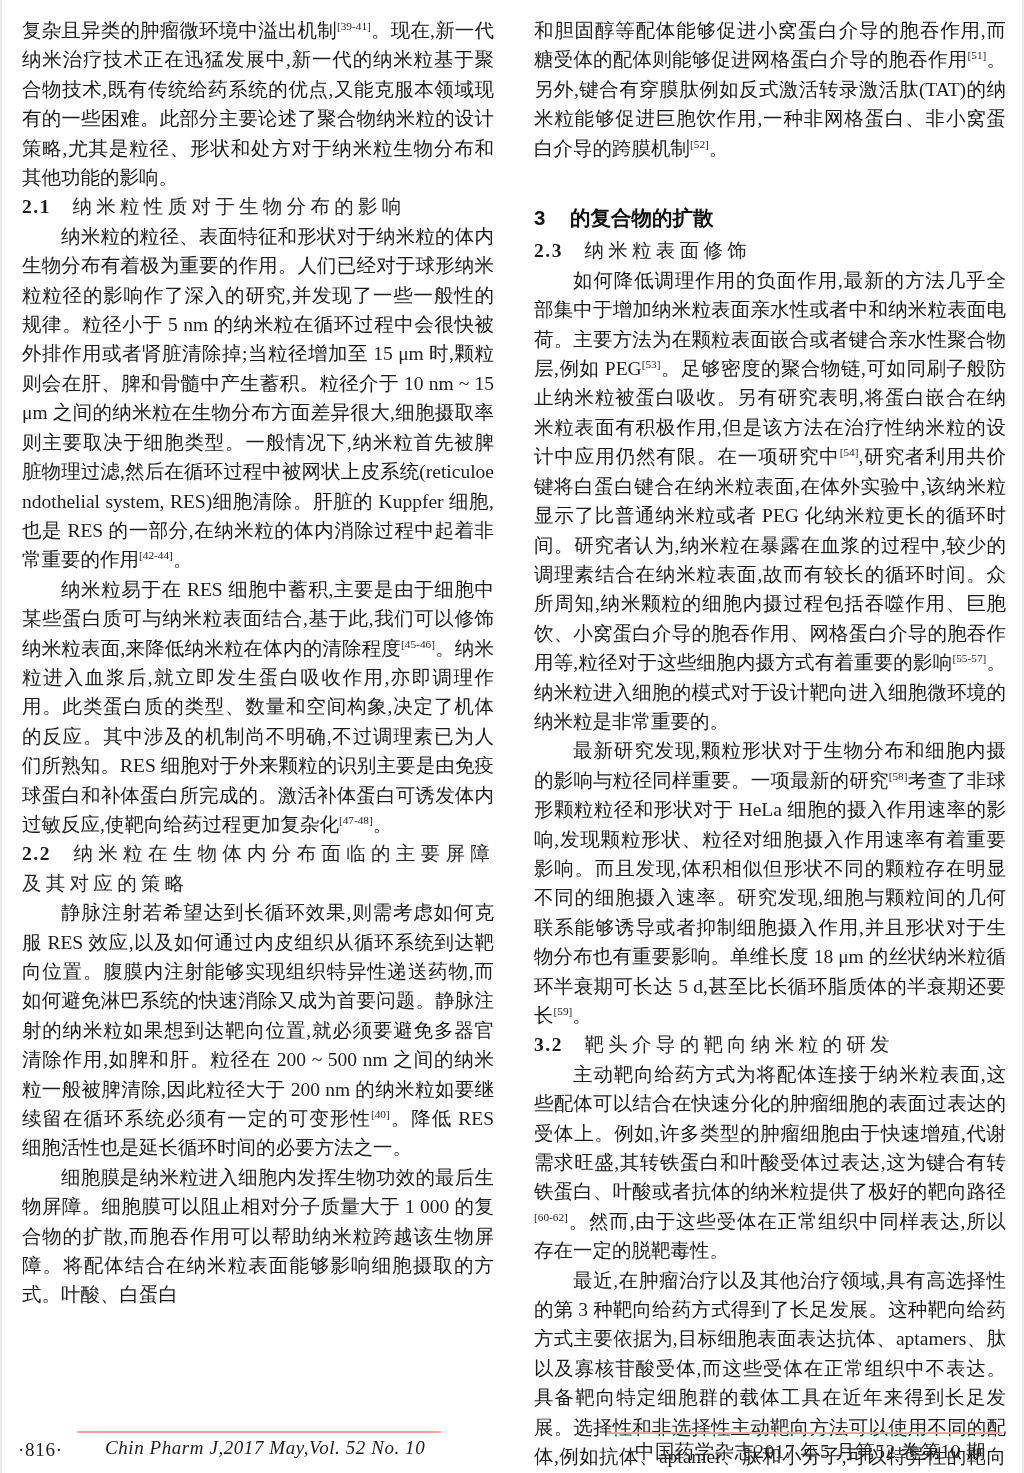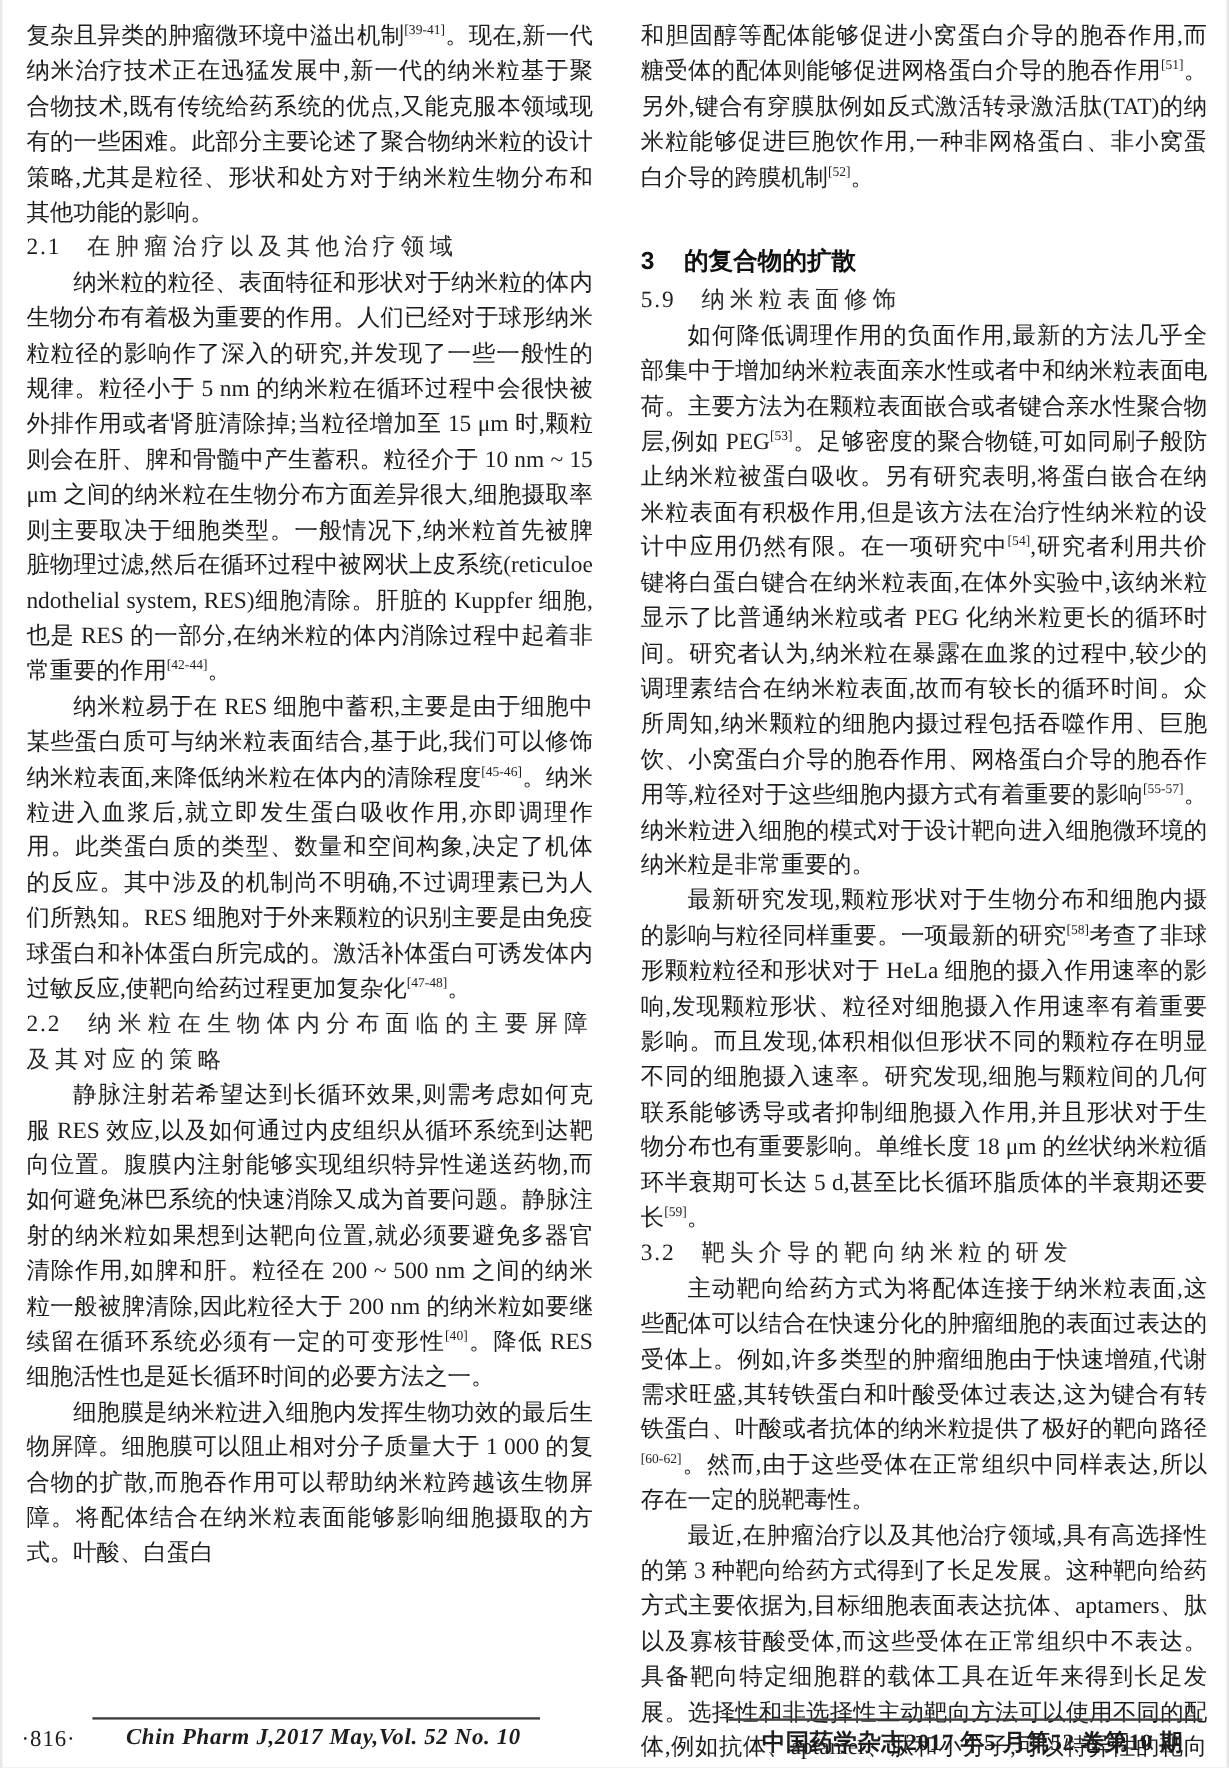--- a/index.html
+++ b/index.html
@@ -39,21 +39,21 @@
     letter-spacing: 0;
   }
   .sub-head {
     margin: 0;
     font-size: 19.5px;
     line-height: 29.4px;
     font-weight: normal;
     text-align: justify;
   }
   .sub-num {
-    font-weight: normal;
+    font-weight: bold;
     margin-right: 1.1em;
     letter-spacing: 0.08em;
   }
   .sub-title {
     letter-spacing: 0.22em;
     color: #2a2a2a;
   }
   .sec-head {
     margin: 40px 0 4px 0;
     font-family: "Liberation Sans", "DejaVu Sans", sans-serif;
@@ -71,23 +71,22 @@
     align-items: flex-start;
   }
   .page-num {
     font-size: 19px;
     padding-top: 8px;
     margin-right: 14px;
     letter-spacing: 0.04em;
   }
   .cite-rule {
     display: inline-block;
-    border-top: 2px solid #404040;
+    border-top: 2px solid #fca5a5;
     padding: 4px 16px 0 28px;
-    font-weight: bold;
   }
   .citation-en {
     font-style: italic;
     font-size: 19px;
     letter-spacing: 0.03em;
     white-space: nowrap;
   }
   .footer-right {
     position: absolute;
     right: 20px;
@@ -100,31 +99,31 @@
     white-space: nowrap;
   }
 </style>
 </head>
 <body>
 
 <div class="page">
   <div class="columns">
     <div class="col" id="col-left">
         <p class="para no-indent">复杂且异类的肿瘤微环境中溢出机制<sup class="cite">[39-41]</sup>。现在,新一代纳米治疗技术正在迅猛发展中,新一代的纳米粒基于聚合物技术,既有传统给药系统的优点,又能克服本领域现有的一些困难。此部分主要论述了聚合物纳米粒的设计策略,尤其是粒径、形状和处方对于纳米粒生物分布和其他功能的影响。</p>
-        <h3 class="sub-head"><span class="sub-num">2.1</span><span class="sub-title">在肿瘤治疗以及其他治疗领域</span></h3>
+        <h3 class="sub-head"><span class="sub-num">2.1</span><span class="sub-title">纳米粒性质对于生物分布的影响</span></h3>
         <p class="para">纳米粒的粒径、表面特征和形状对于纳米粒的体内生物分布有着极为重要的作用。人们已经对于球形纳米粒粒径的影响作了深入的研究,并发现了一些一般性的规律。粒径小于 5 nm 的纳米粒在循环过程中会很快被外排作用或者肾脏清除掉;当粒径增加至 15 μm 时,颗粒则会在肝、脾和骨髓中产生蓄积。粒径介于 10 nm ~ 15 μm 之间的纳米粒在生物分布方面差异很大,细胞摄取率则主要取决于细胞类型。一般情况下,纳米粒首先被脾脏物理过滤,然后在循环过程中被网状上皮系统(reticuloendothelial system, RES)细胞清除。肝脏的 Kuppfer 细胞,也是 RES 的一部分,在纳米粒的体内消除过程中起着非常重要的作用<sup class="cite">[42-44]</sup>。</p>
         <p class="para">纳米粒易于在 RES 细胞中蓄积,主要是由于细胞中某些蛋白质可与纳米粒表面结合,基于此,我们可以修饰纳米粒表面,来降低纳米粒在体内的清除程度<sup class="cite">[45-46]</sup>。纳米粒进入血浆后,就立即发生蛋白吸收作用,亦即调理作用。此类蛋白质的类型、数量和空间构象,决定了机体的反应。其中涉及的机制尚不明确,不过调理素已为人们所熟知。RES 细胞对于外来颗粒的识别主要是由免疫球蛋白和补体蛋白所完成的。激活补体蛋白可诱发体内过敏反应,使靶向给药过程更加复杂化<sup class="cite">[47-48]</sup>。</p>
         <h3 class="sub-head"><span class="sub-num">2.2</span><span class="sub-title">纳米粒在生物体内分布面临的主要屏障及其对应的策略</span></h3>
         <p class="para">静脉注射若希望达到长循环效果,则需考虑如何克服 RES 效应,以及如何通过内皮组织从循环系统到达靶向位置。腹膜内注射能够实现组织特异性递送药物,而如何避免淋巴系统的快速消除又成为首要问题。静脉注射的纳米粒如果想到达靶向位置,就必须要避免多器官清除作用,如脾和肝。粒径在 200 ~ 500 nm 之间的纳米粒一般被脾清除,因此粒径大于 200 nm 的纳米粒如要继续留在循环系统必须有一定的可变形性<sup class="cite">[40]</sup>。降低 RES 细胞活性也是延长循环时间的必要方法之一。</p>
         <p class="para">细胞膜是纳米粒进入细胞内发挥生物功效的最后生物屏障。细胞膜可以阻止相对分子质量大于 1 000 的复合物的扩散,而胞吞作用可以帮助纳米粒跨越该生物屏障。将配体结合在纳米粒表面能够影响细胞摄取的方式。叶酸、白蛋白</p>
       </div>
     <div class="col" id="col-right">
         <p class="para no-indent">和胆固醇等配体能够促进小窝蛋白介导的胞吞作用,而糖受体的配体则能够促进网格蛋白介导的胞吞作用<sup class="cite">[51]</sup>。另外,键合有穿膜肽例如反式激活转录激活肽(TAT)的纳米粒能够促进巨胞饮作用,一种非网格蛋白、非小窝蛋白介导的跨膜机制<sup class="cite">[52]</sup>。</p>
         <h2 class="sec-head"><span class="sec-num">3</span><span class="sec-title">的复合物的扩散</span></h2>
-        <h3 class="sub-head"><span class="sub-num">5.9</span><span class="sub-title">纳米粒表面修饰</span></h3>
+        <h3 class="sub-head"><span class="sub-num">2.3</span><span class="sub-title">纳米粒表面修饰</span></h3>
         <p class="para">如何降低调理作用的负面作用,最新的方法几乎全部集中于增加纳米粒表面亲水性或者中和纳米粒表面电荷。主要方法为在颗粒表面嵌合或者键合亲水性聚合物层,例如 PEG<sup class="cite">[53]</sup>。足够密度的聚合物链,可如同刷子般防止纳米粒被蛋白吸收。另有研究表明,将蛋白嵌合在纳米粒表面有积极作用,但是该方法在治疗性纳米粒的设计中应用仍然有限。在一项研究中<sup class="cite">[54]</sup>,研究者利用共价键将白蛋白键合在纳米粒表面,在体外实验中,该纳米粒显示了比普通纳米粒或者 PEG 化纳米粒更长的循环时间。研究者认为,纳米粒在暴露在血浆的过程中,较少的调理素结合在纳米粒表面,故而有较长的循环时间。众所周知,纳米颗粒的细胞内摄过程包括吞噬作用、巨胞饮、小窝蛋白介导的胞吞作用、网格蛋白介导的胞吞作用等,粒径对于这些细胞内摄方式有着重要的影响<sup class="cite">[55-57]</sup>。纳米粒进入细胞的模式对于设计靶向进入细胞微环境的纳米粒是非常重要的。</p>
         <p class="para">最新研究发现,颗粒形状对于生物分布和细胞内摄的影响与粒径同样重要。一项最新的研究<sup class="cite">[58]</sup>考查了非球形颗粒粒径和形状对于 HeLa 细胞的摄入作用速率的影响,发现颗粒形状、粒径对细胞摄入作用速率有着重要影响。而且发现,体积相似但形状不同的颗粒存在明显不同的细胞摄入速率。研究发现,细胞与颗粒间的几何联系能够诱导或者抑制细胞摄入作用,并且形状对于生物分布也有重要影响。单维长度 18 μm 的丝状纳米粒循环半衰期可长达 5 d,甚至比长循环脂质体的半衰期还要长<sup class="cite">[59]</sup>。</p>
         <h3 class="sub-head"><span class="sub-num">3.2</span><span class="sub-title">靶头介导的靶向纳米粒的研发</span></h3>
         <p class="para">主动靶向给药方式为将配体连接于纳米粒表面,这些配体可以结合在快速分化的肿瘤细胞的表面过表达的受体上。例如,许多类型的肿瘤细胞由于快速增殖,代谢需求旺盛,其转铁蛋白和叶酸受体过表达,这为键合有转铁蛋白、叶酸或者抗体的纳米粒提供了极好的靶向路径<sup class="cite">[60-62]</sup>。然而,由于这些受体在正常组织中同样表达,所以存在一定的脱靶毒性。</p>
         <p class="para">最近,在肿瘤治疗以及其他治疗领域,具有高选择性的第 3 种靶向给药方式得到了长足发展。这种靶向给药方式主要依据为,目标细胞表面表达抗体、aptamers、肽以及寡核苷酸受体,而这些受体在正常组织中不表达。具备靶向特定细胞群的载体工具在近年来得到长足发展。选择性和非选择性主动靶向方法可以使用不同的配体,例如抗体、aptamer、肽和小分子,可以特异性的靶向细胞膜上的蛋白质或者其他物质,例如,外源凝集素可以靶向肿瘤细胞表面的碳水化合物,所以又称作反向外源凝集素靶向。高选择性主动靶</p>
       </div>
   </div>
 
   <div class="footer-left">
     <span class="page-num">·816·</span>

